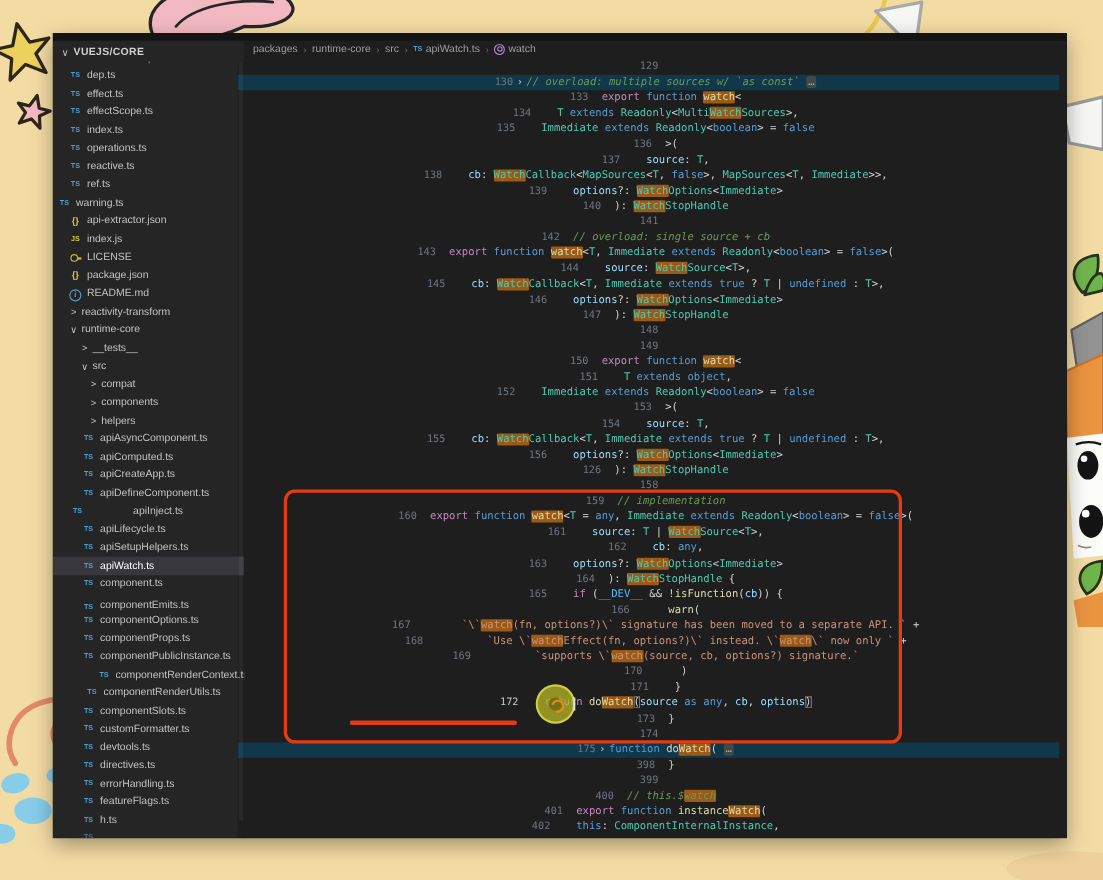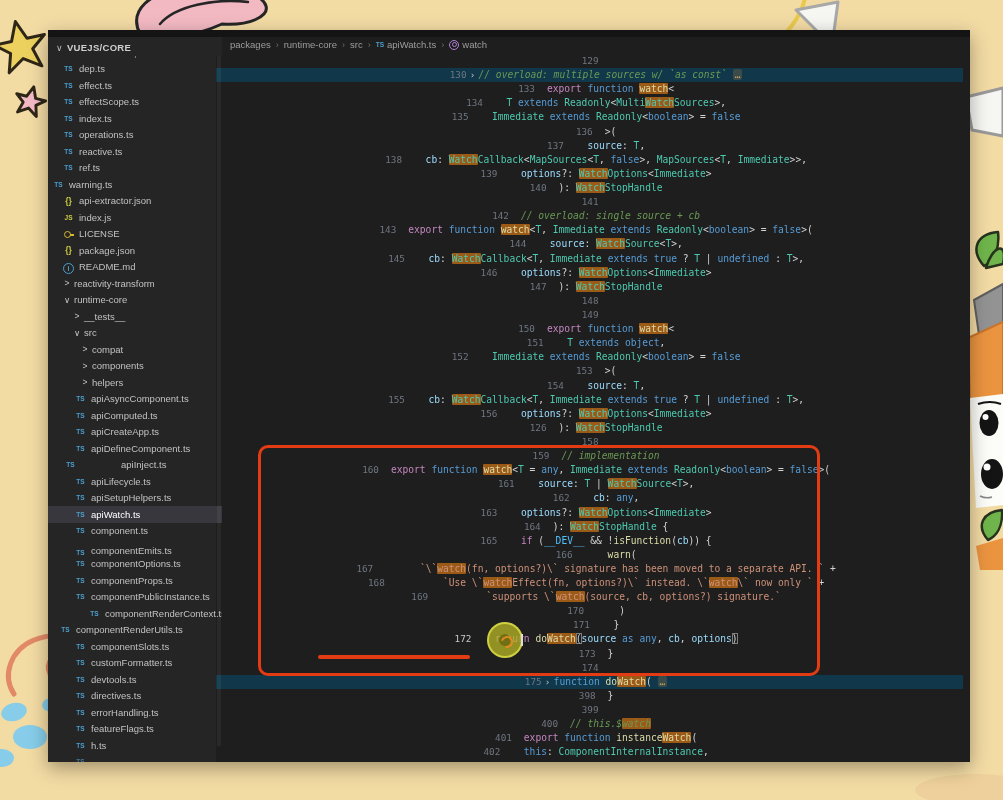--- a/index.html
+++ b/index.html
@@ -262,21 +262,21 @@
             <span class="sb-label">componentProps.ts</span>
           </div>
           <div class="sb-item" style="padding-left: 26px;">
             <span class="sb-ico ts">TS</span>
             <span class="sb-label">componentPublicInstance.ts</span>
           </div>
           <div class="sb-item" style="padding-left: 40px;">
             <span class="sb-ico ts">TS</span>
             <span class="sb-label">componentRenderContext.ts</span>
           </div>
-          <div class="sb-item" style="padding-left: 11px;">
+          <div class="sb-item" style="padding-left: 29px;">
             <span class="sb-ico ts">TS</span>
             <span class="sb-label">componentRenderUtils.ts</span>
           </div>
           <div class="sb-item" style="padding-left: 26px;">
             <span class="sb-ico ts">TS</span>
             <span class="sb-label">componentSlots.ts</span>
           </div>
           <div class="sb-item" style="padding-left: 26px;">
             <span class="sb-ico ts">TS</span>
             <span class="sb-label">customFormatter.ts</span>

